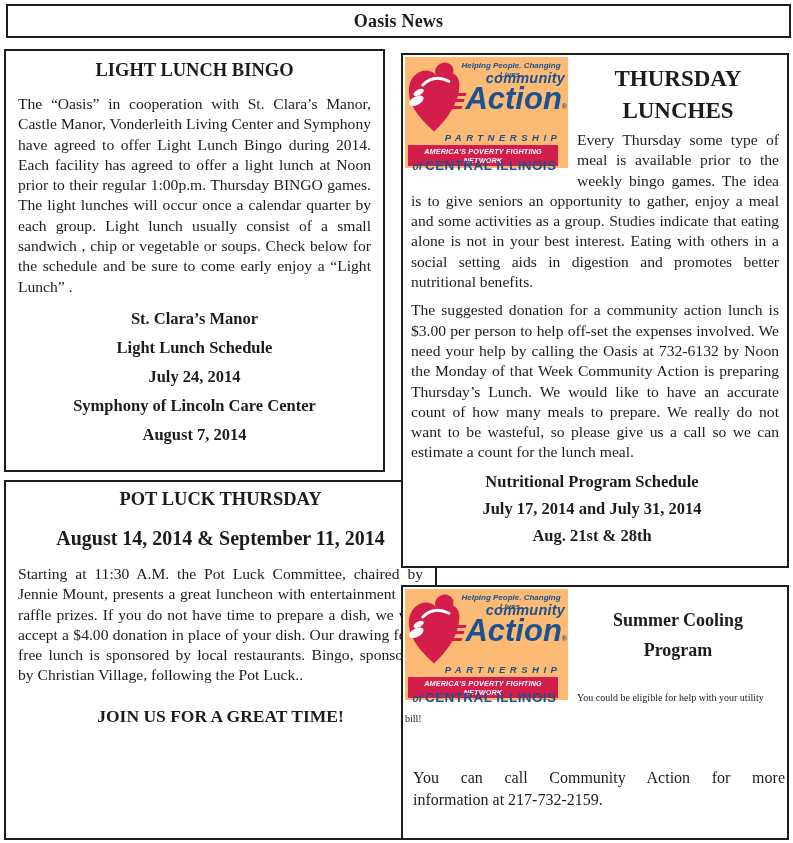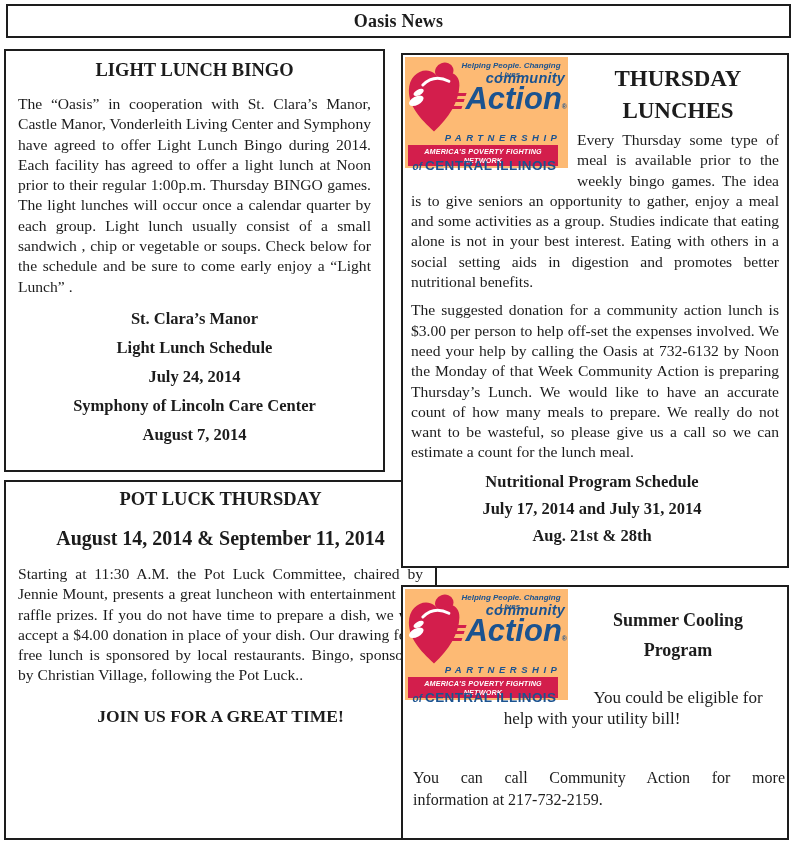--- a/index.html
+++ b/index.html
@@ -35,21 +35,21 @@
   .tl-title div { line-height:32px; font-size:23px; font-weight:bold; text-align:center; }
   .tl-title { margin-top:6px; }
   #thursday-lunches .p1 { margin-top:3px; }
   #thursday-lunches .p2 { margin-top:8px; }
   #thursday-lunches .schedule { margin-top:5px; }
   #thursday-lunches .schedule div { line-height:27px; font-size:16.5px; }
 
   #summer-cooling { left:401px; top:585px; width:388px; height:255px; padding:2px 8px 0 2px; }
   .sc-title { margin-top:16px; }
   .sc-title div { line-height:30px; font-size:18px; font-weight:bold; text-align:center; }
-  .sc-eligible { margin-top:22px; font-size:17px; line-height:21px; text-align:center; }
+  .sc-eligible { margin-top:22px; font-size:10px; line-height:21px; }
   .sc-call { clear:left; margin:38px 0 0 8px; width:372px; font-size:16px; line-height:22px; }
   .sc-call .j { text-align:justify; text-align-last:justify; }
 
   
   .ca-logo { position:relative; width:163px; height:111px; background:#fdba74;
     float:left; margin:0 9px 5px 0; font-family:"Liberation Sans", sans-serif; }
   .ca-heart { position:absolute; left:2px; top:4px; width:54px; height:74px; }
   .ca-tagline { position:absolute; left:50px; top:4px; width:112px; text-align:center;
     font-size:8px; font-weight:bold; font-style:italic; color:#1b5390; }
   .ca-community { position:absolute; top:13px; left:76px; width:84px; text-align:right;

